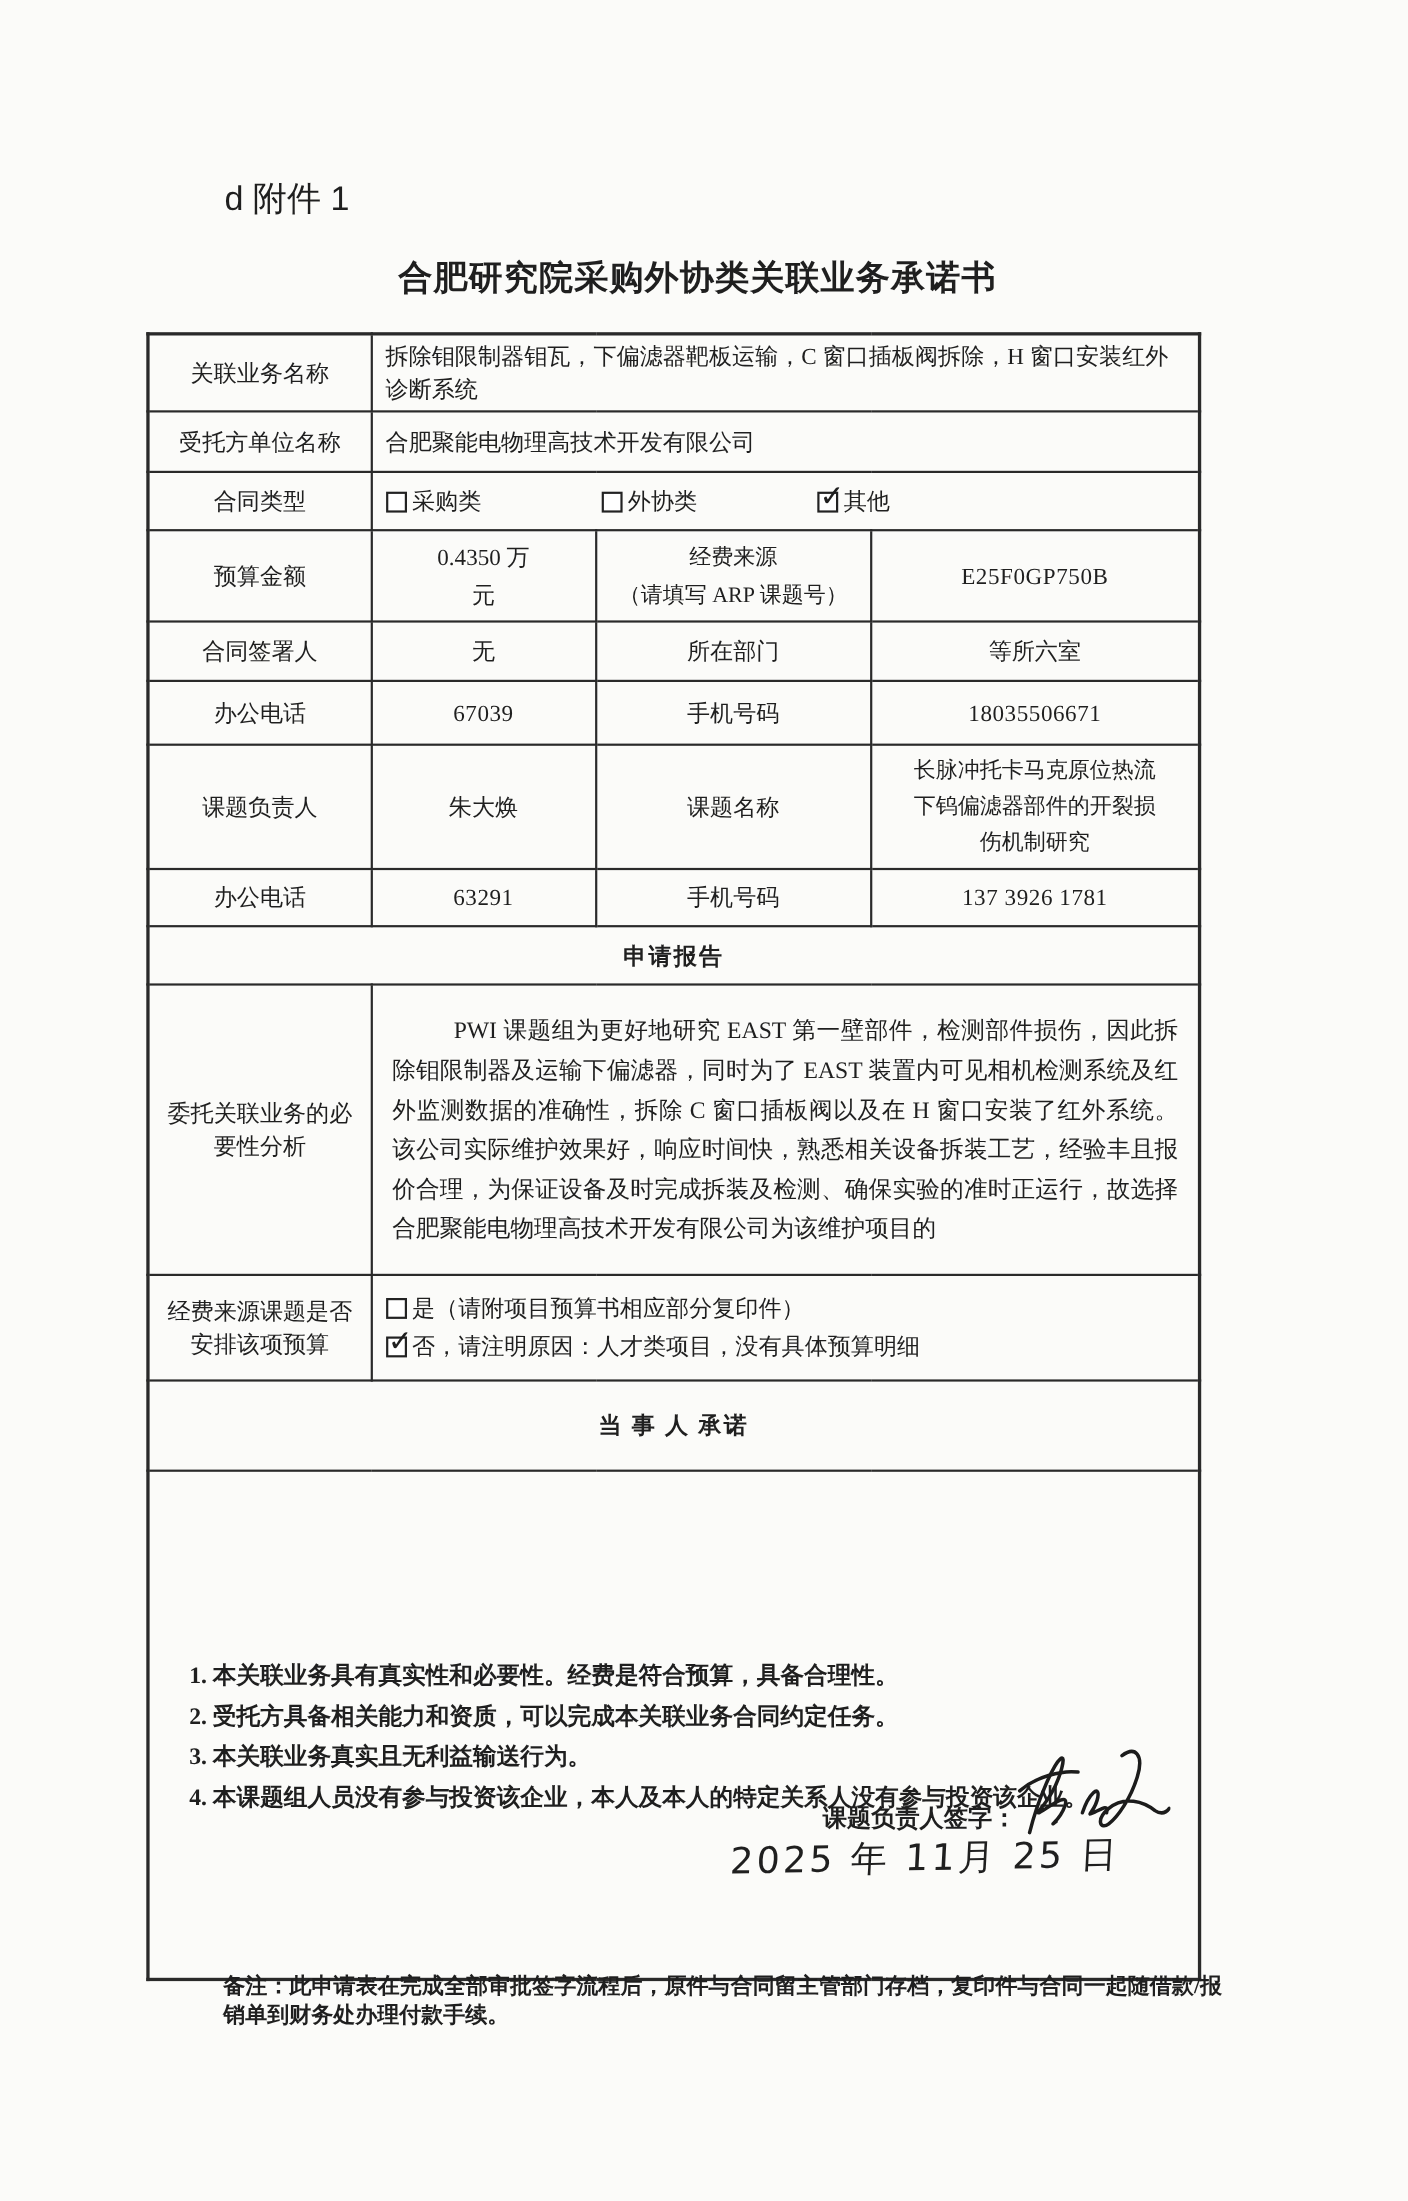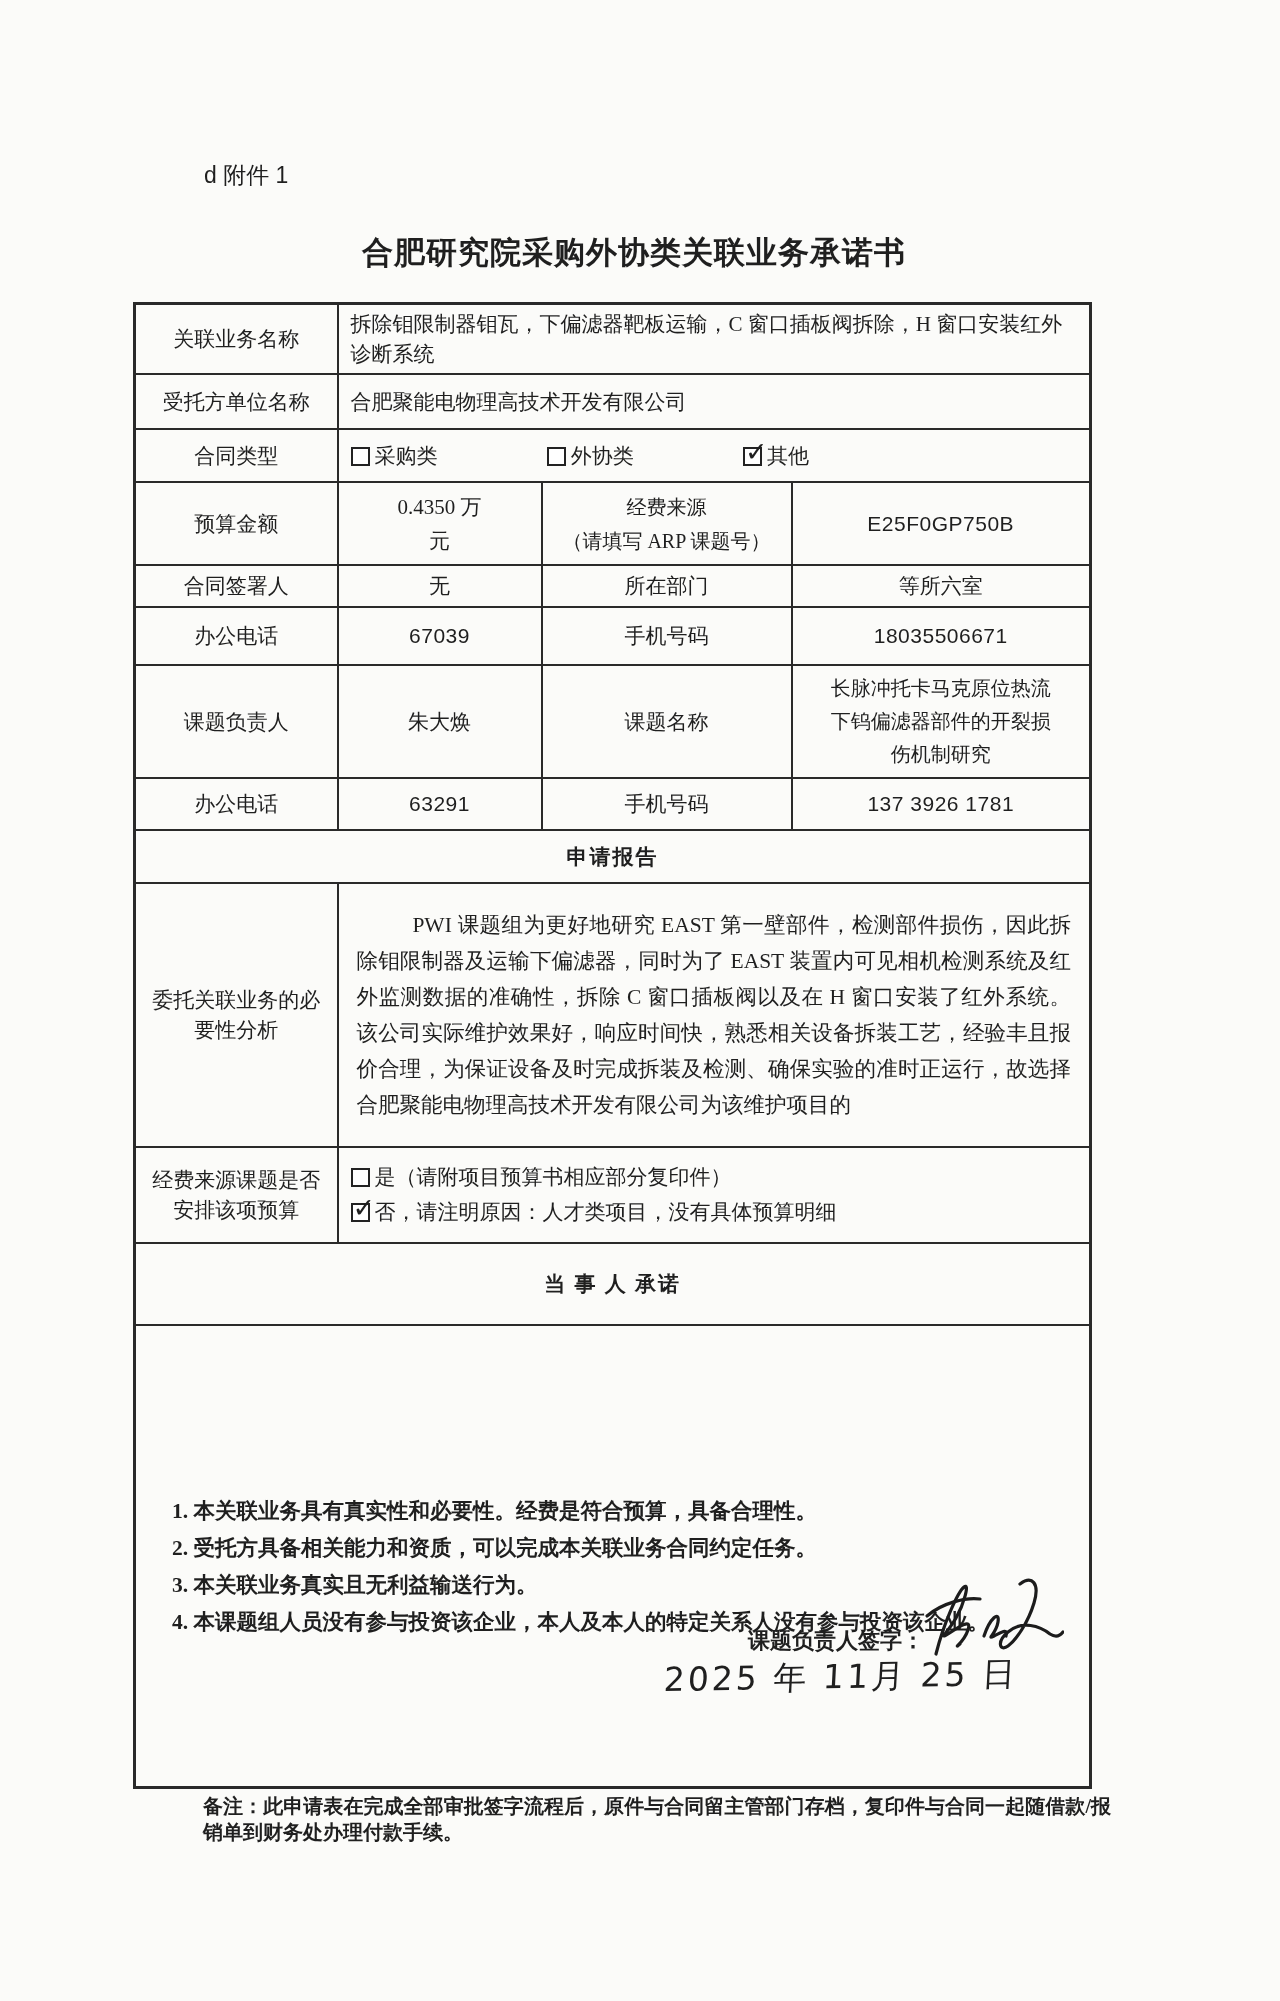--- a/index.html
+++ b/index.html
@@ -5,41 +5,41 @@
   * { margin:0; padding:0; box-sizing:border-box; }
   html,body { width:1280px; height:2001px; }
   body {
     position:relative;
     background:#fbfbf9;
     font-family:"Liberation Serif","DejaVu Serif",serif;
     color:#1f1f1f;
   }
   .attachment {
     position:absolute; left:204px; top:160px;
-    font-size:23px; font-family:"Liberation Sans","DejaVu Sans",sans-serif;
+    font-size:31px; font-family:"Liberation Sans","DejaVu Sans",sans-serif;
   }
   .doc-title {
     position:absolute; left:0; top:232px; width:1268px;
     text-align:center; font-size:31px; font-weight:700; letter-spacing:1px;
   }
   table.form {
     position:absolute; left:133px; top:302px;
     width:956px; border-collapse:collapse; table-layout:fixed;
     border:3px solid #2a2a2a;
   }
   table.form td {
     border:2px solid #2a2a2a;
     font-size:21px; line-height:30px;
     vertical-align:middle;
     padding:4px 12px;
   }
   td.lbl { text-align:center; padding:4px 10px; }
   td.val-left { text-align:left; padding-left:16px; }
   td.val-center { text-align:center; }
-  .num { font-family:Liberation Sans, sans-serif; font-size:22px; letter-spacing:0.5px; }
+  .num { font-family:Liberation Serif, serif; font-size:22px; letter-spacing:0.5px; }
   .section-header { text-align:center; font-weight:700; font-size:23px; letter-spacing:2px; }
   .checkbox {
     display:inline-block; width:19px; height:19px;
     border:2px solid #222; position:relative;
     vertical-align:-3px; margin-right:5px; background:#fff;
   }
   .checkbox .mark {
     position:absolute; left:0px; top:-11px;
     font-size:27px; font-weight:700; font-family:"DejaVu Sans",sans-serif;
     line-height:27px;
@@ -122,21 +122,21 @@
       <span style="display:block; line-height:34px;">0.4350   万</span>
       <span style="display:block; line-height:34px;">元</span>
     </td>
     <td class="val-center" style="font-size:20px;">
       <span style="display:block; line-height:34px;">经费来源</span>
       <span style="display:block; line-height:34px;">（请填写 ARP 课题号）</span>
     </td>
     <td class="val-center num">E25F0GP750B</td>
   </tr>
 
-  <tr style="height:42px">
+  <tr style="height:54px">
     <td class="lbl">合同签署人</td>
     <td class="val-center">无</td>
     <td class="val-center">所在部门</td>
     <td class="val-center">等所六室</td>
   </tr>
 
   <tr style="height:58px">
     <td class="lbl">办公电话</td>
     <td class="val-center num">67039</td>
     <td class="val-center">手机号码</td>

